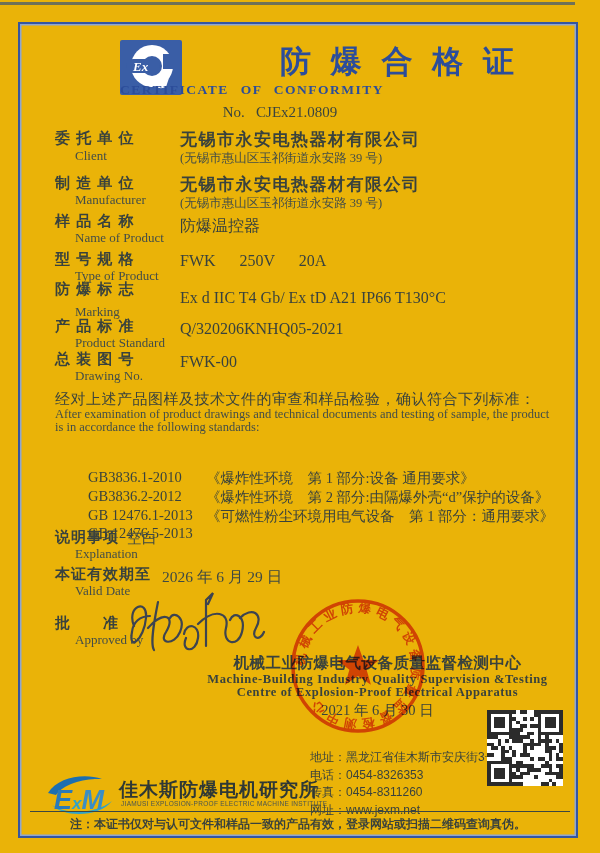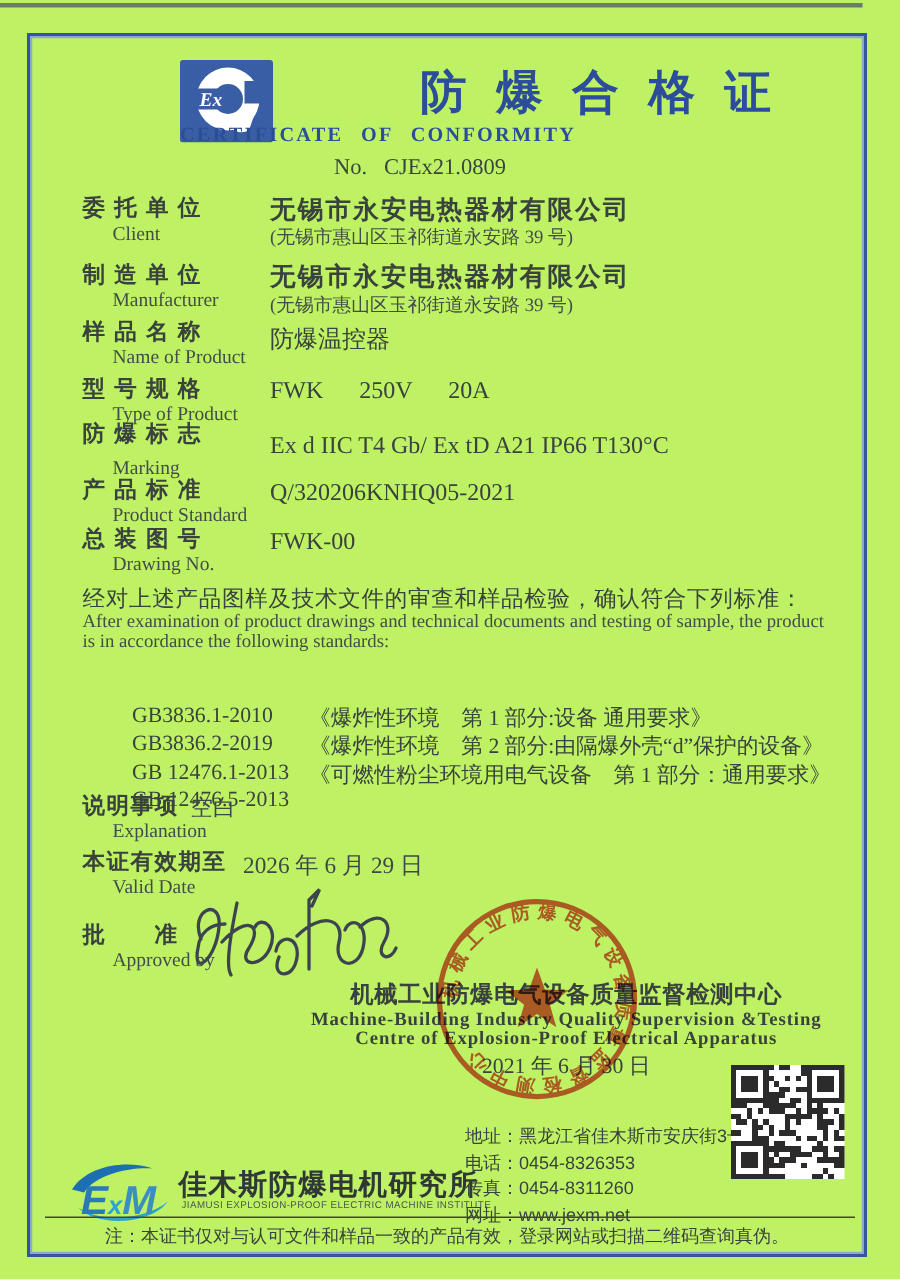--- a/index.html
+++ b/index.html
@@ -1,16 +1,16 @@
 <!DOCTYPE html>
 <html><head>
 <meta charset="utf-8">
 <style>
   html,body{margin:0;padding:0;background:#fff;}
-  .canvas{position:relative;width:600px;height:853px;background:#bef264;overflow:hidden;
+  .canvas{position:relative;width:600px;height:853px;background:#eab308;overflow:hidden;
           font-family:"Liberation Serif",serif;color:#3f4944;}
   .abs{position:absolute;}
   .pre{white-space:pre-wrap;}
   .scan-line{top:2px;left:0;width:575px;height:3px;background:rgba(80,96,108,.8);}
   .frame{left:18px;top:22px;width:556px;height:812px;border:2.5px solid #35569f;
          box-shadow:inset 0 0 0 1.5px #8ea6d0;}
   
   .title-zh{left:120px;top:41px;width:400px;text-align:right;font-size:31px;font-weight:bold;
             color:#2c4d9a;letter-spacing:6px;font-family:"Liberation Serif",serif;}
   .title-en{left:120px;top:82px;width:400px;text-align:left;font-size:13.5px;font-weight:bold;
@@ -39,21 +39,21 @@
   .stamp{left:288px;top:596px;width:140px;height:140px;opacity:.88;mix-blend-mode:multiply;}
   
   .inst-zh{left:119px;top:777px;font-size:19px;font-weight:bold;color:#2f3835;
            font-family:"Liberation Sans",sans-serif;letter-spacing:1px;}
   .inst-en{left:121px;top:800px;font-size:6.5px;color:#4a5550;letter-spacing:.3px;
            font-family:"Liberation Sans",sans-serif;}
   .contact{left:310px;top:749px;font-size:12px;line-height:17.5px;color:#39423d;
            font-family:"Liberation Sans",sans-serif;}
   .qr{left:487px;top:710px;width:76px;height:76px;}
   .sep-line{left:30px;top:811px;width:540px;height:0;border-top:1.8px solid #3c4642;}
-  .note{left:20px;top:816px;width:556px;text-align:center;font-size:12px;font-weight:normal;
+  .note{left:20px;top:816px;width:556px;text-align:center;font-size:12px;font-weight:bold;
         color:#39423d;font-family:"Liberation Sans",sans-serif;}
 </style>
 </head>
 <body>
 
 <div class="canvas">
   <div class="abs scan-line"></div>
   <div class="abs frame"></div>
 
   <svg class="abs" style="left:120px;top:40px" width="62" height="55" viewBox="0 0 62 55">
@@ -109,21 +109,21 @@
 
   <div class="abs stmt-zh">经对上述产品图样及技术文件的审查和样品检验，确认符合下列标准：</div>
   <div class="abs stmt-en" style="top:420px">is in accordance the following standards:</div>
   <div class="abs stmt-en" style="top:407px">After examination of product drawings and technical documents and testing of sample, the product</div>
 
   <div class="abs std-row" style="top:445px">
     <span class="std-code">GB3836.1-2010</span>
     <span>《爆炸性环境　第 1 部分:设备 通用要求》</span>
   </div>
   <div class="abs std-row" style="top:464px">
-    <span class="std-code">GB3836.2-2019</span>
+    <span class="std-code">GB3836.2-2012</span>
     <span>《爆炸性环境　第 2 部分:由隔爆外壳“d”保护的设备》</span>
   </div>
   <div class="abs std-row" style="top:483px">
     <span class="std-code">GB 12476.1-2013</span>
     <span>《可燃性粉尘环境用电气设备　第 1 部分：通用要求》</span>
   </div>
   <div class="abs std-row" style="top:501px">
     <span class="std-code">GB 12476.5-2013</span>
   </div>
 

